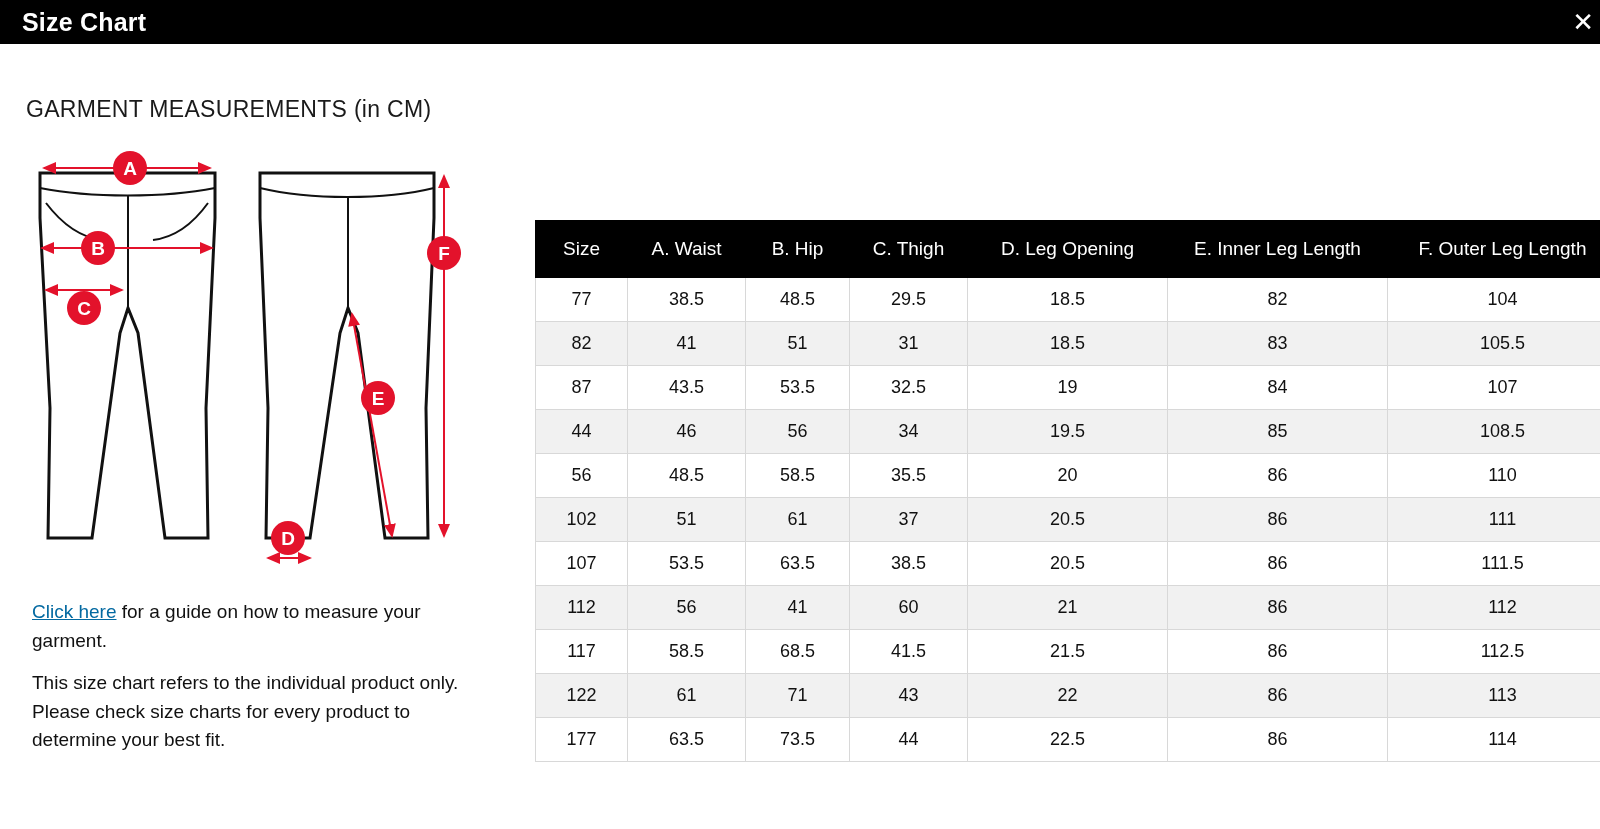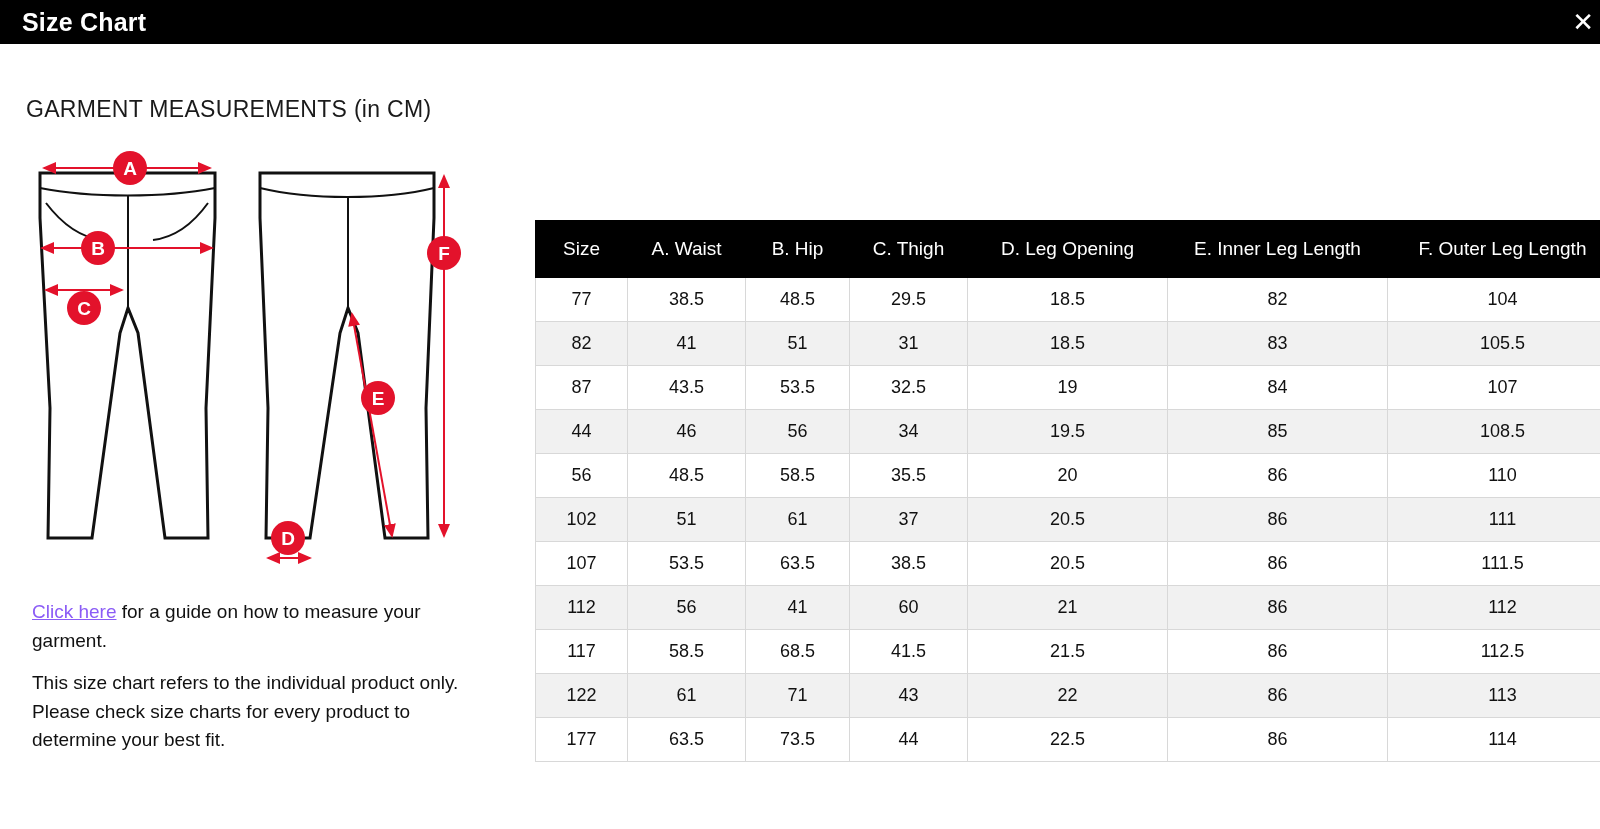--- a/index.html
+++ b/index.html
@@ -72,21 +72,21 @@
     position: absolute;
     top: 550px;
     left: 32px;
     width: 440px;
     font-size: 19px;
     line-height: 1.5;
     color: #111111;
   }
   .notes p { margin: 0 0 14px 0; }
   .notes a {
-    color: #8b5cf6;
+    color: #0369a1;
     text-decoration: underline;
   }
 
   
   .table-wrap {
     position: absolute;
     top: 220px;
     left: 535px;
     width: 1040px;
   }

